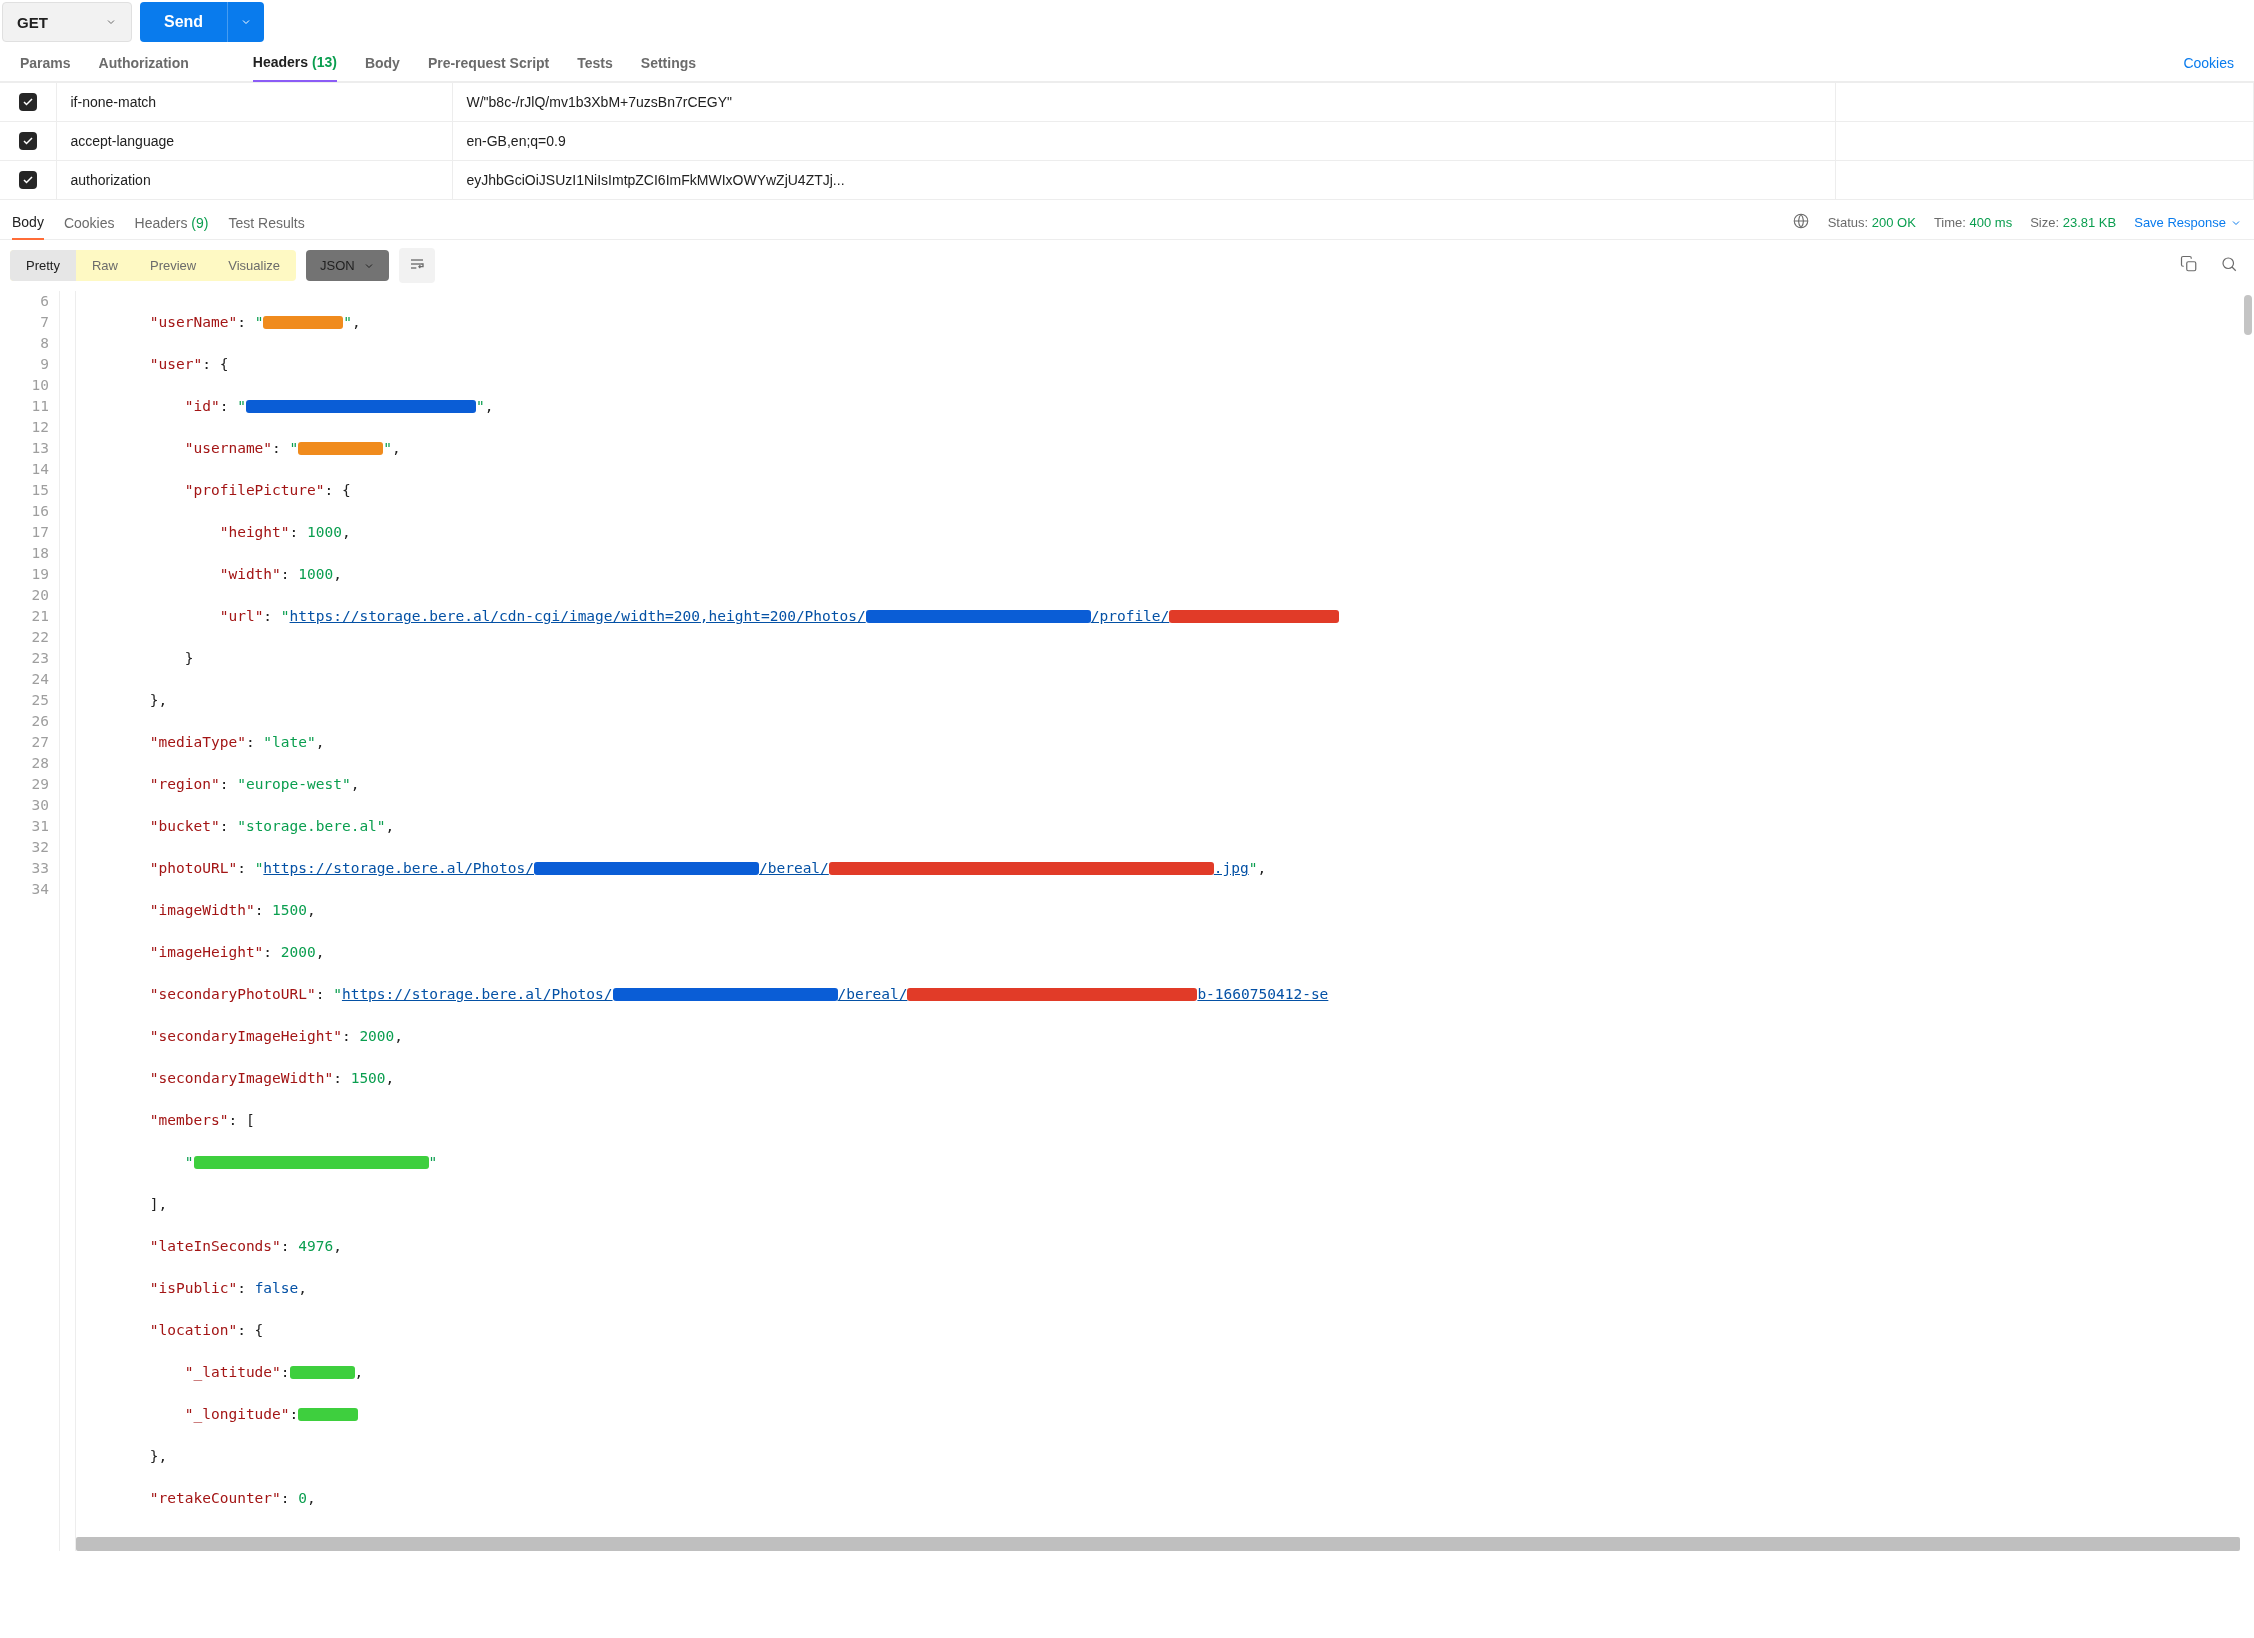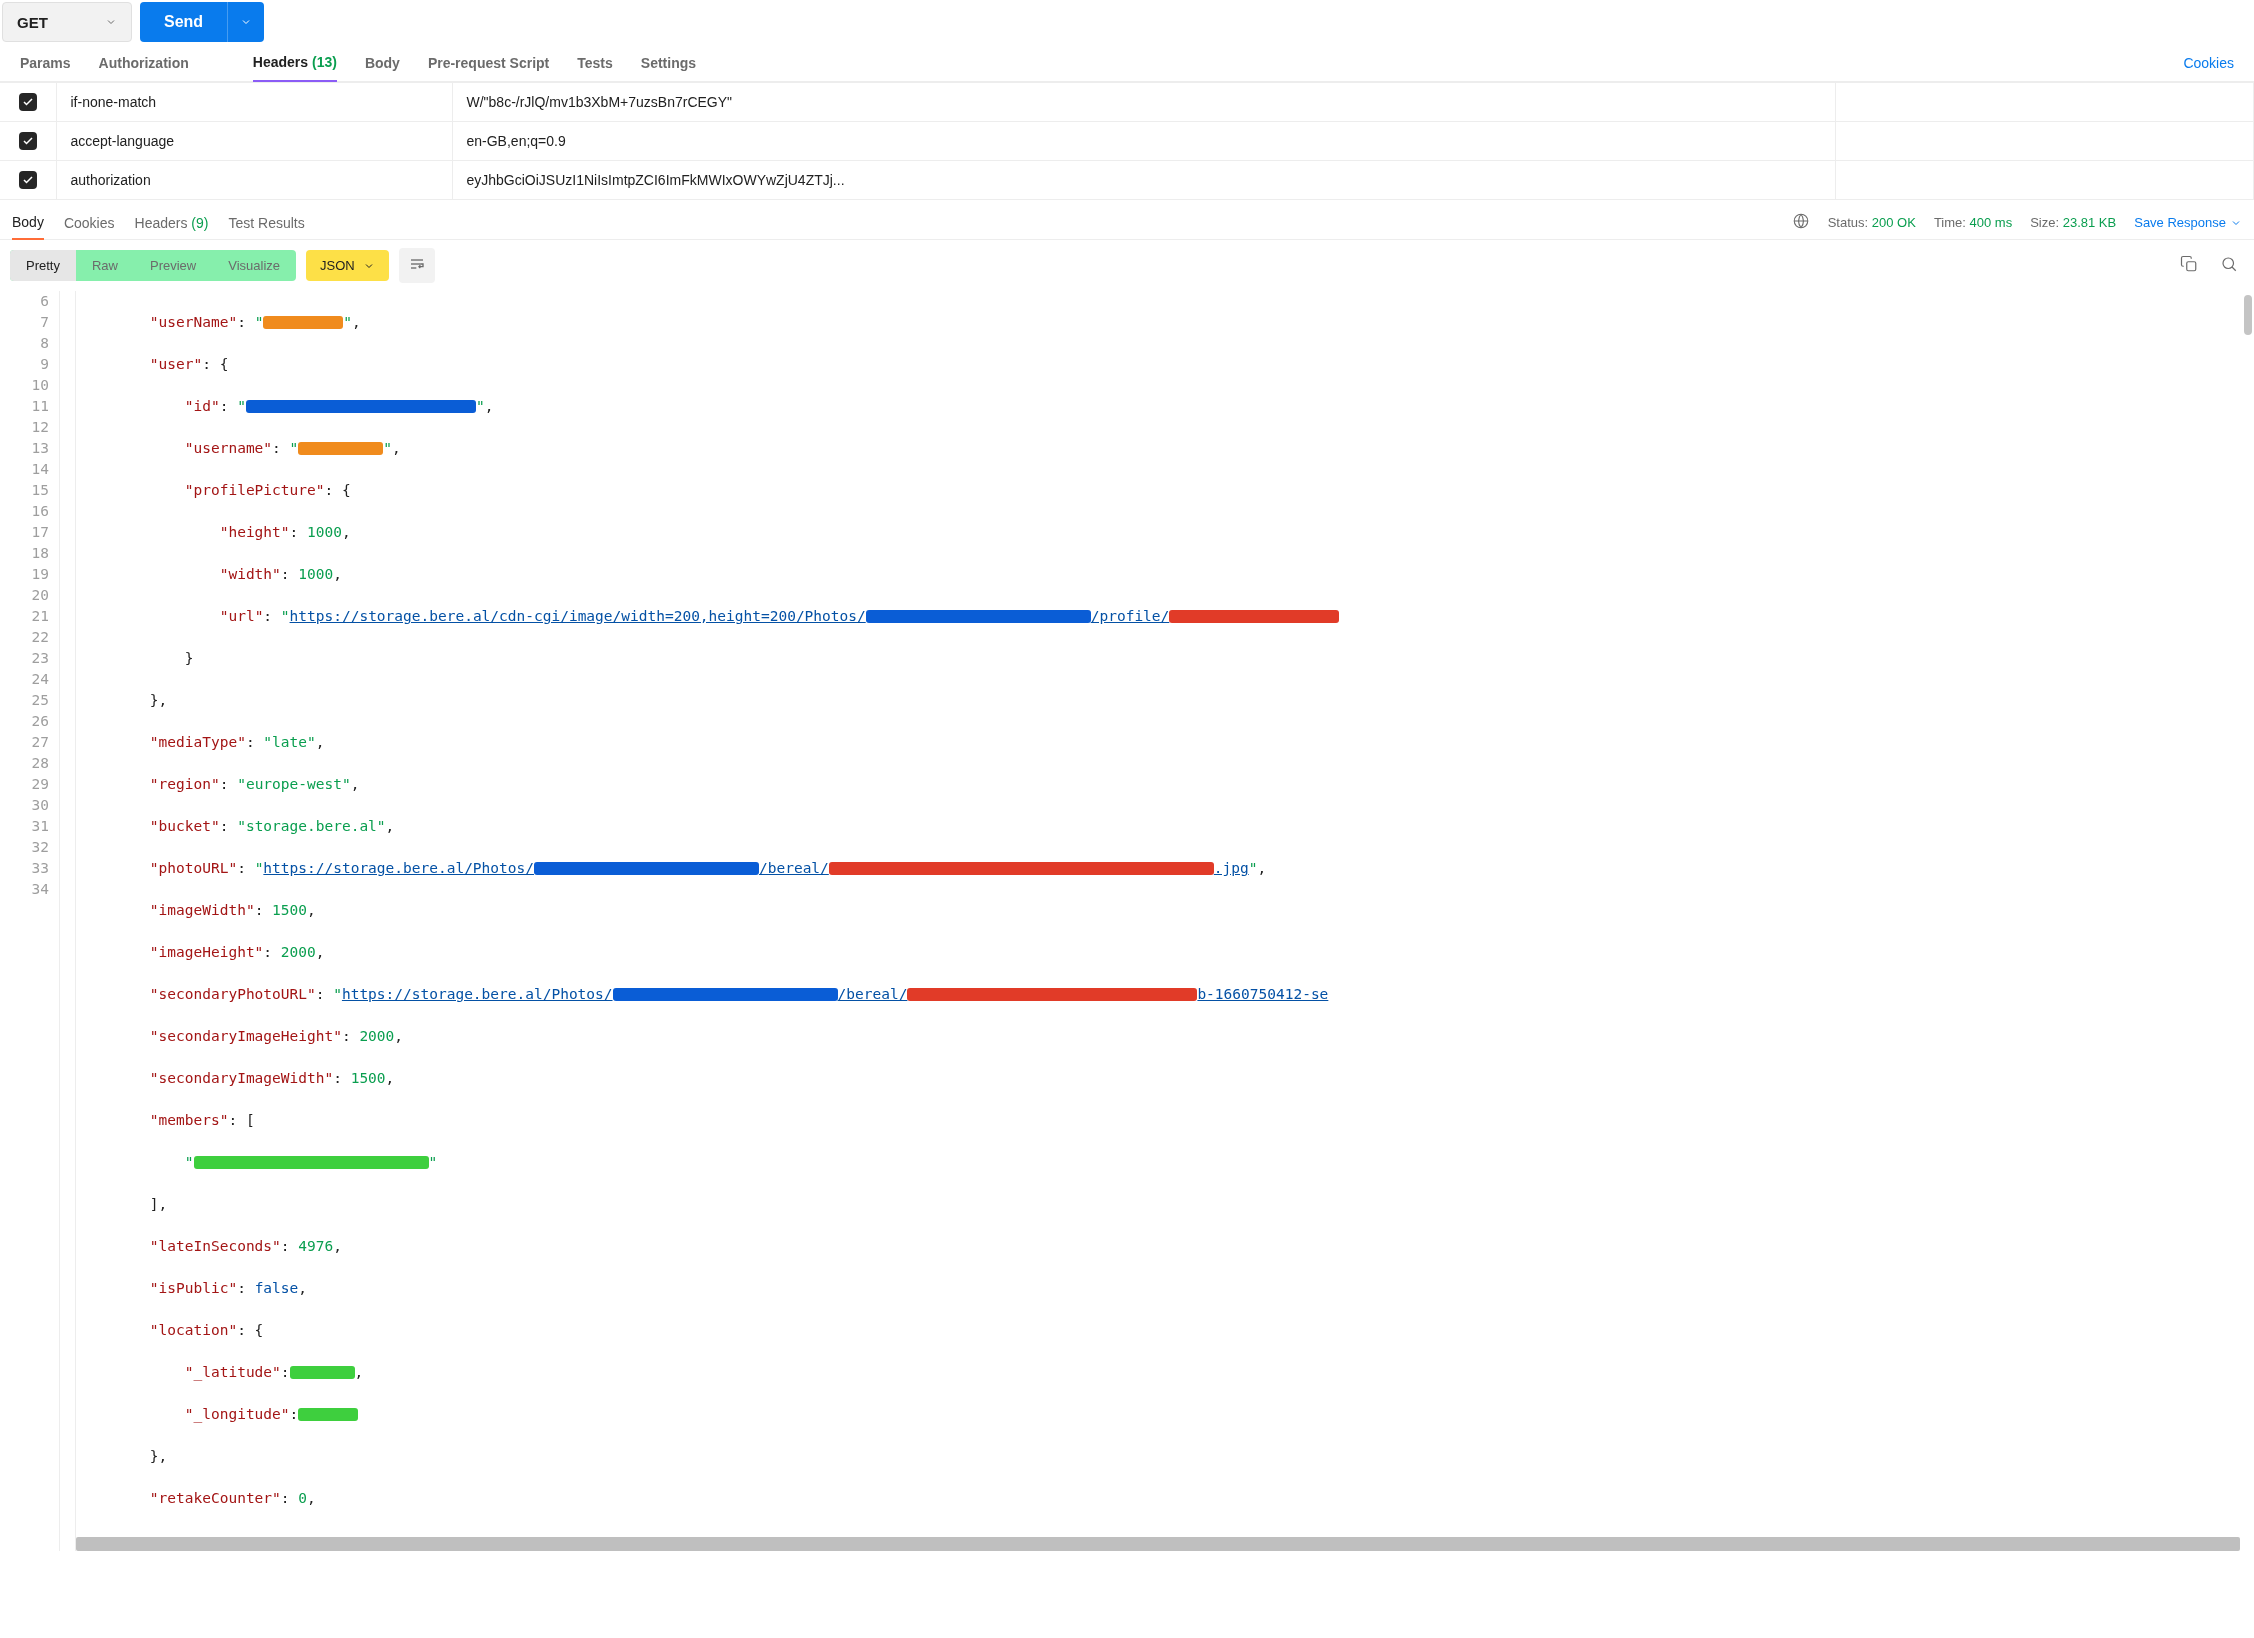--- a/index.html
+++ b/index.html
@@ -33,24 +33,24 @@
 .resp-tabs .tab { padding: 8px 0; margin-right: 20px; color: #6b6b6b; cursor: pointer; }
 .resp-tabs .tab.active { color: #212121; font-weight: 500; border-bottom: 2px solid #FF6C37; margin-bottom:-1px; }
 .resp-tabs .count { color: #0a9e4f; }
 .resp-tabs .spacer { flex: 1; }
 .resp-meta { display: flex; align-items: center; gap: 18px; font-size: 13px; color: #6b6b6b; }
 .resp-meta .val { color: #0a9e4f; }
 .save-resp { color: #097BED; cursor: pointer; display:flex; align-items:center; gap:4px; }
 .net-icon { color: #6b6b6b; }
 
 .view-bar { display: flex; align-items: center; padding: 8px 10px; gap: 10px; }
-.seg { display: flex; background: #86efac; border-radius: 4px; overflow: hidden; }
+.seg { display: flex; background: #fef9c3; border-radius: 4px; overflow: hidden; }
 .seg .opt { padding: 8px 16px; font-size: 13px; color: #6b6b6b; cursor: pointer; }
 .seg .opt.active { background: #e6e6e6; color: #212121; font-weight: 500; }
-.json-select { display: flex; align-items: center; gap: 8px; background: #fde047; padding: 8px 14px; border-radius: 4px; font-size: 13px; color: #212121; cursor: pointer; }
+.json-select { display: flex; align-items: center; gap: 8px; background: #737373; padding: 8px 14px; border-radius: 4px; font-size: 13px; color: #212121; cursor: pointer; }
 .wrap-btn { background: #f2f2f2; padding: 8px 10px; border-radius: 4px; cursor: pointer; color:#6b6b6b; }
 .view-bar .spacer { flex: 1; }
 .icon-btn { padding: 6px; cursor: pointer; color: #6b6b6b; }
 
 .code-area { display: flex; font-family: "SF Mono", Menlo, Consolas, monospace; font-size: 14.5px; line-height: 21px; position: relative; overflow:hidden; }
 .gutter { width: 60px; text-align: right; color: #9e9e9e; padding-right: 10px; user-select: none; border-right:1px solid #ededed;}
 .gutter div { height: 21px; }
 .fold-gutter { width: 16px; border-right:1px solid #ededed;}
 .code { flex: 1; white-space: pre; padding-left: 4px; position: relative; }
 .line { height: 21px; position: relative; }

